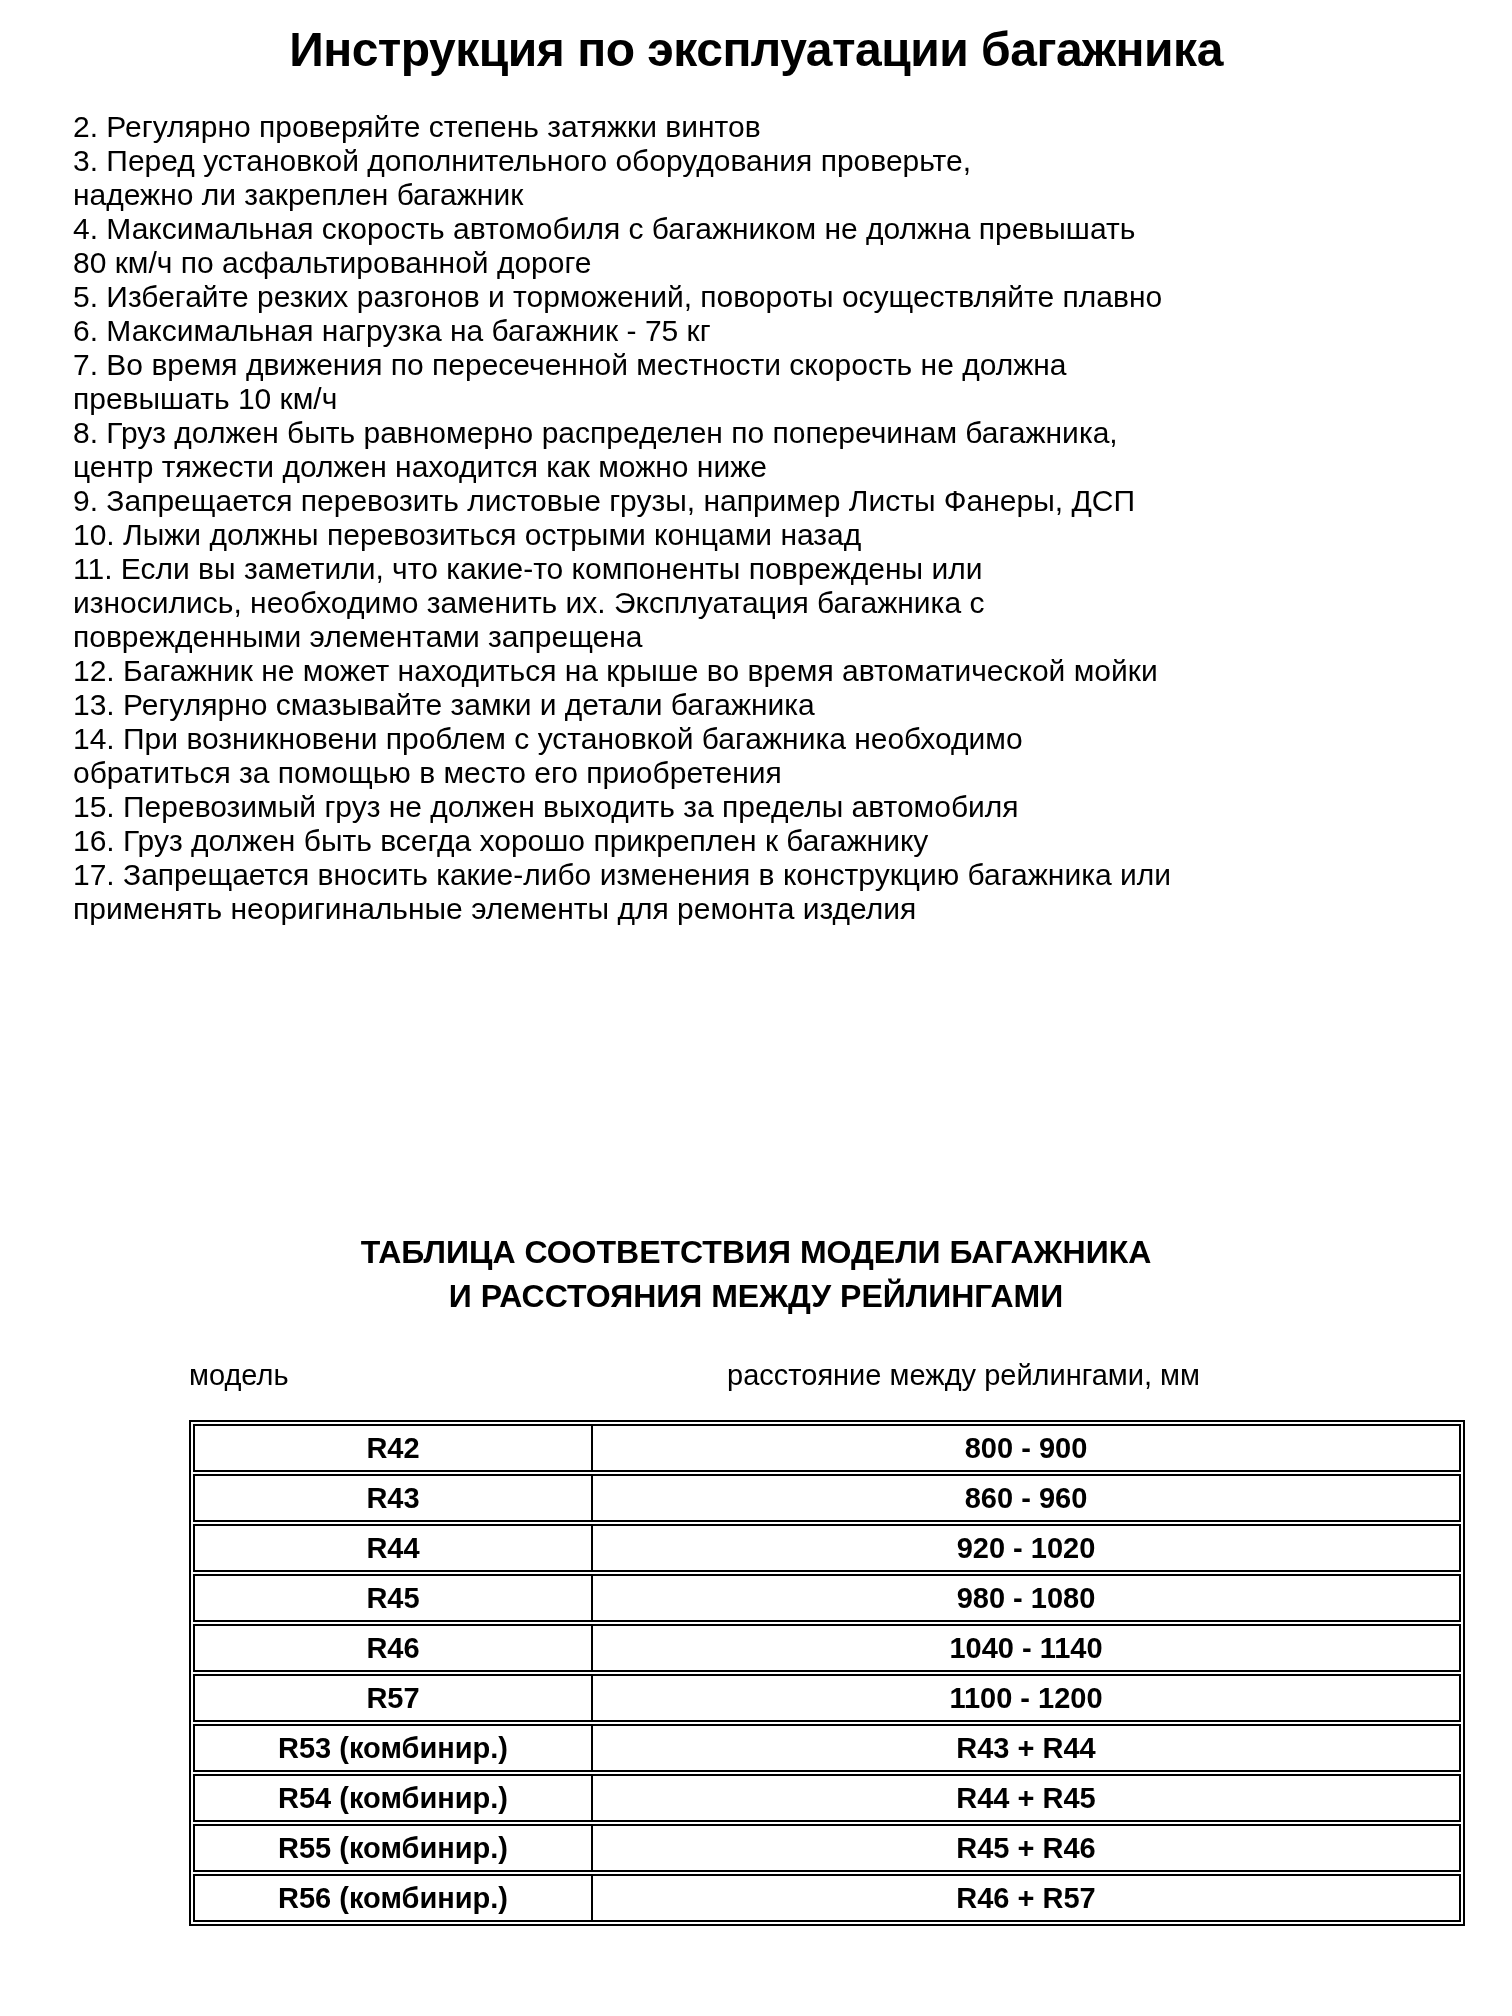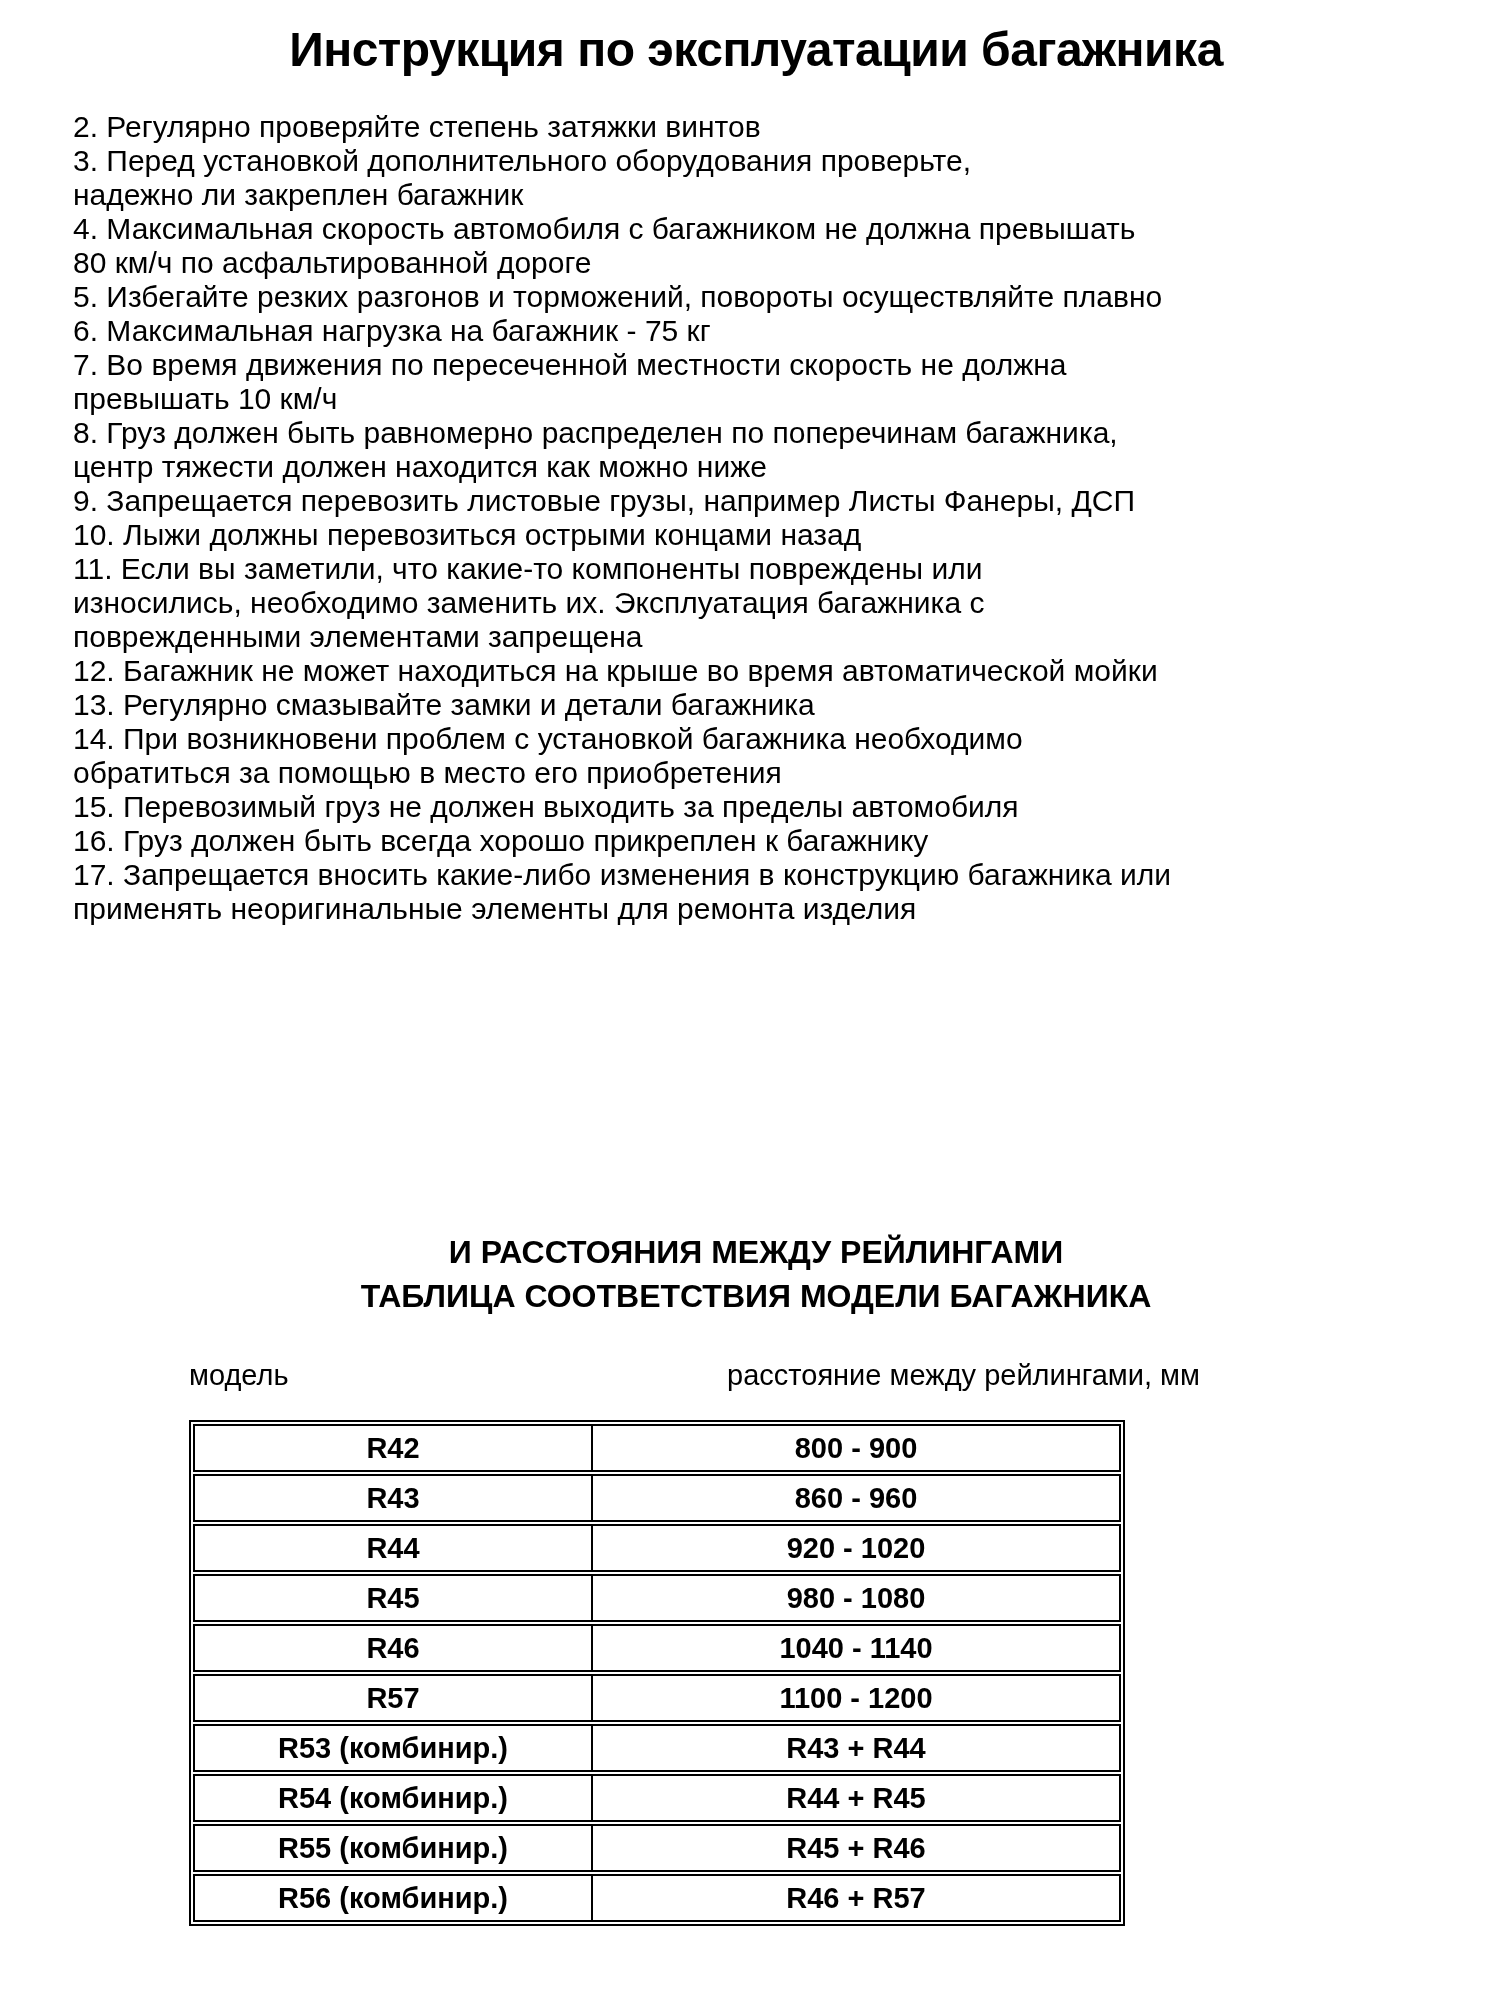--- a/index.html
+++ b/index.html
@@ -53,21 +53,21 @@
   .col-headers .col-model {
     width: 400px;
   }
   .col-headers .col-distance {
     flex: 1;
     text-align: center;
   }
   .rack-table {
     box-sizing: border-box;
     margin: 28px 0 0 189px;
-    width: 936px;
+    width: 1276px;
     border: 2px solid #000000;
     padding: 2px;
     display: flex;
     flex-direction: column;
     gap: 2px;
     background: #ffffff;
   }
   .t-row {
     display: flex;
     border: 2px solid #000000;
@@ -118,22 +118,22 @@
     <div class="instruction-item">13. Регулярно смазывайте замки и детали багажника</div>
     <div class="instruction-item">14. При возникновени проблем с установкой багажника необходимо
 обратиться за помощью в место его приобретения</div>
     <div class="instruction-item">15. Перевозимый груз не должен выходить за пределы автомобиля</div>
     <div class="instruction-item">16. Груз должен быть всегда хорошо прикреплен к багажнику</div>
     <div class="instruction-item">17. Запрещается вносить какие-либо изменения в конструкцию багажника или
 применять неоригинальные элементы для ремонта изделия</div>
   </div>
 
   <div class="section-title">
+    <div>ТАБЛИЦА СООТВЕТСТВИЯ МОДЕЛИ БАГАЖНИКА</div>
     <div>И РАССТОЯНИЯ МЕЖДУ РЕЙЛИНГАМИ</div>
-    <div>ТАБЛИЦА СООТВЕТСТВИЯ МОДЕЛИ БАГАЖНИКА</div>
   </div>
 
   <div class="col-headers">
     <div class="col-model">модель</div>
     <div class="col-distance">расстояние между рейлингами, мм</div>
   </div>
 
   <div class="rack-table">
     <div class="t-row">
       <div class="cell cell-model">R42</div>

